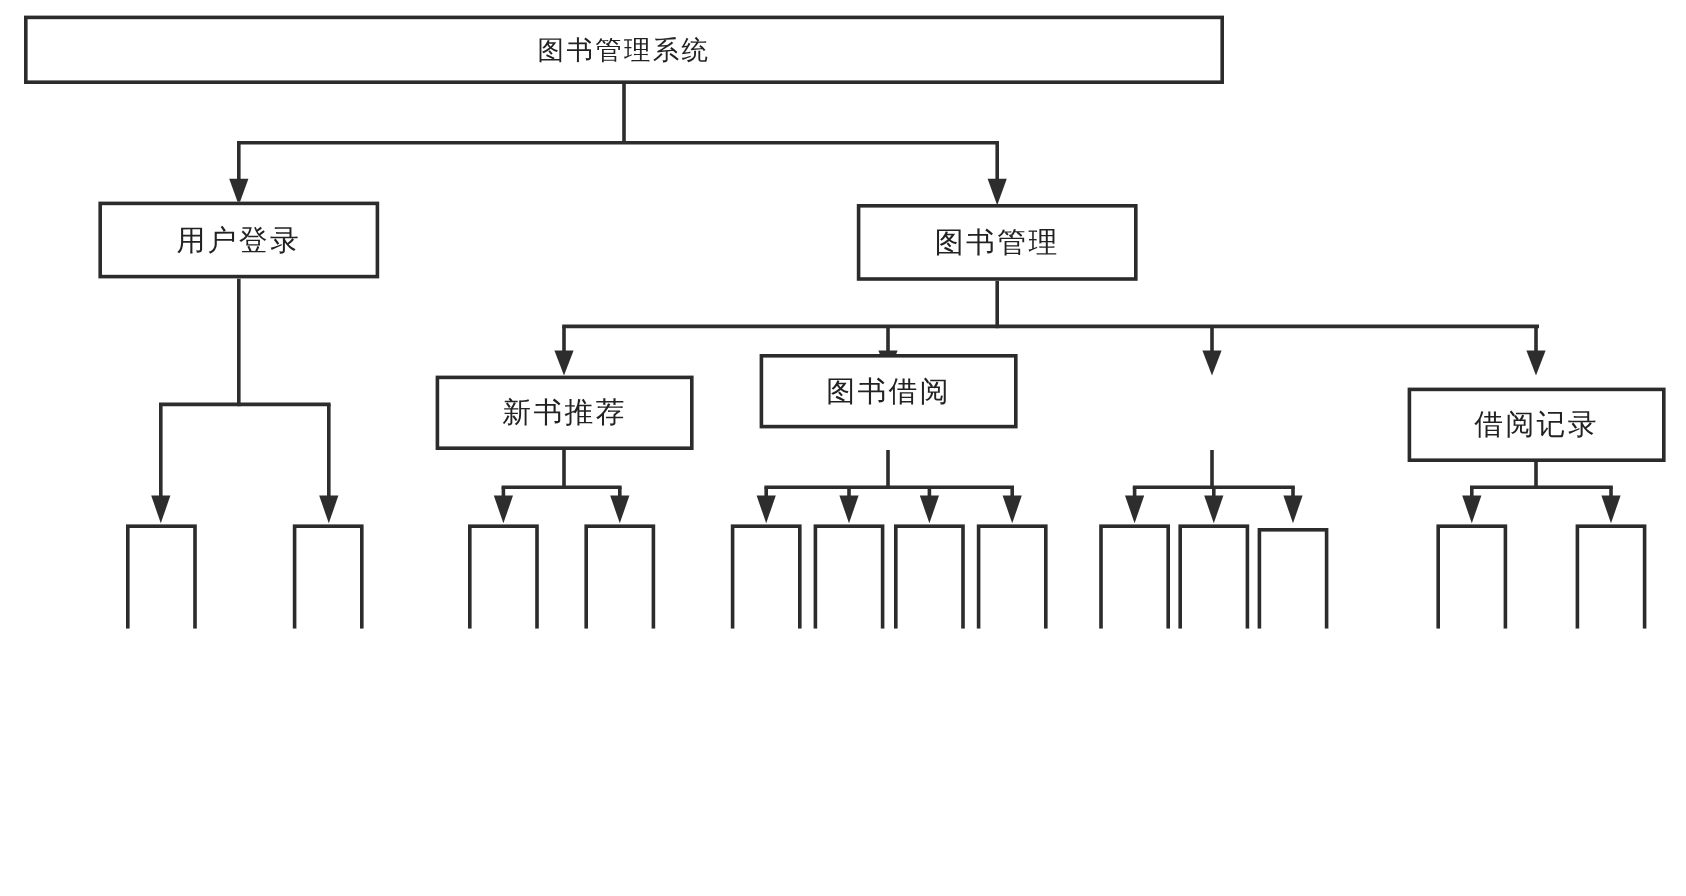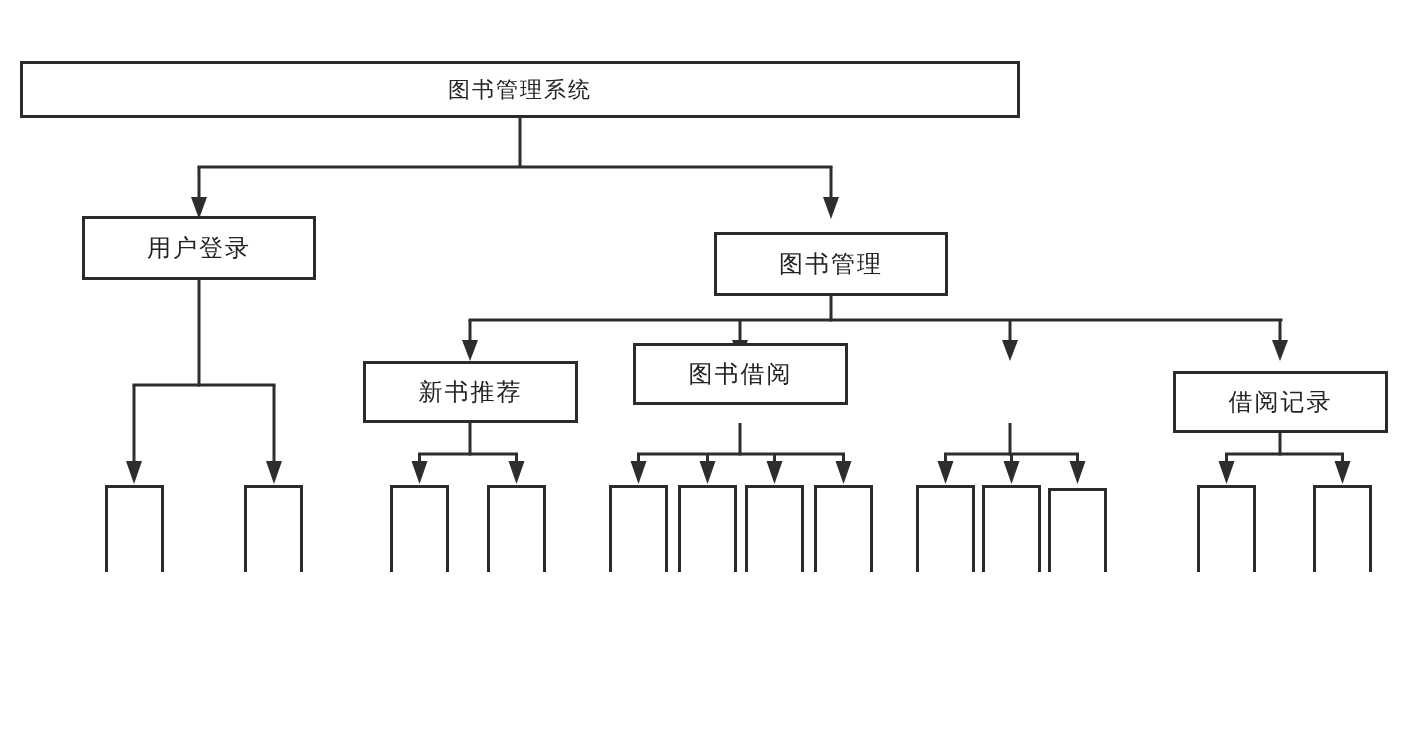--- a/index.html
+++ b/index.html
@@ -3,21 +3,20 @@
 <meta charset="utf-8">
 <style>
   html, body { margin: 0; padding: 0; background: #ffffff; }
   .canvas {
     position: relative;
     width: 1405px;
     height: 524px;
     background: #ffffff;
     font-family: "Liberation Sans", sans-serif;
     overflow: hidden;
-    margin-top: 48px;
   }
   .edges {
     position: absolute;
     left: 0; top: 0;
     width: 1405px; height: 747px;
   }
   .edges line {
     stroke: #2d2d2d;
     stroke-width: 3;
   }
@@ -130,21 +129,21 @@
     <polygon points="1334.5,413 1350.5,413 1342.5,436"></polygon>
   </svg>
 
   <div class="box" style="left:20px; top:13px; width:1000px; height:57px;">
     <span class="root-label">图书管理系统</span>
   </div>
 
   <div class="box" style="left:82px; top:168px; width:234px; height:64px;">
     <span class="h-label">用户登录</span>
   </div>
-  <div class="box" style="left:714px; top:184px; width:234px; height:64px;">
+  <div class="box" style="left:714px; top:170px; width:234px; height:64px;">
     <span class="h-label">图书管理</span>
   </div>
 
   <div class="box" style="left:363px; top:313px; width:215px; height:62px;">
     <span class="h-label">新书推荐</span>
   </div>
   <div class="box" style="left:633px; top:295px; width:215px; height:62px;">
     <span class="h-label">图书借阅</span>
   </div>
   <div class="box" style="left:1173px; top:323px; width:215px; height:62px;">

